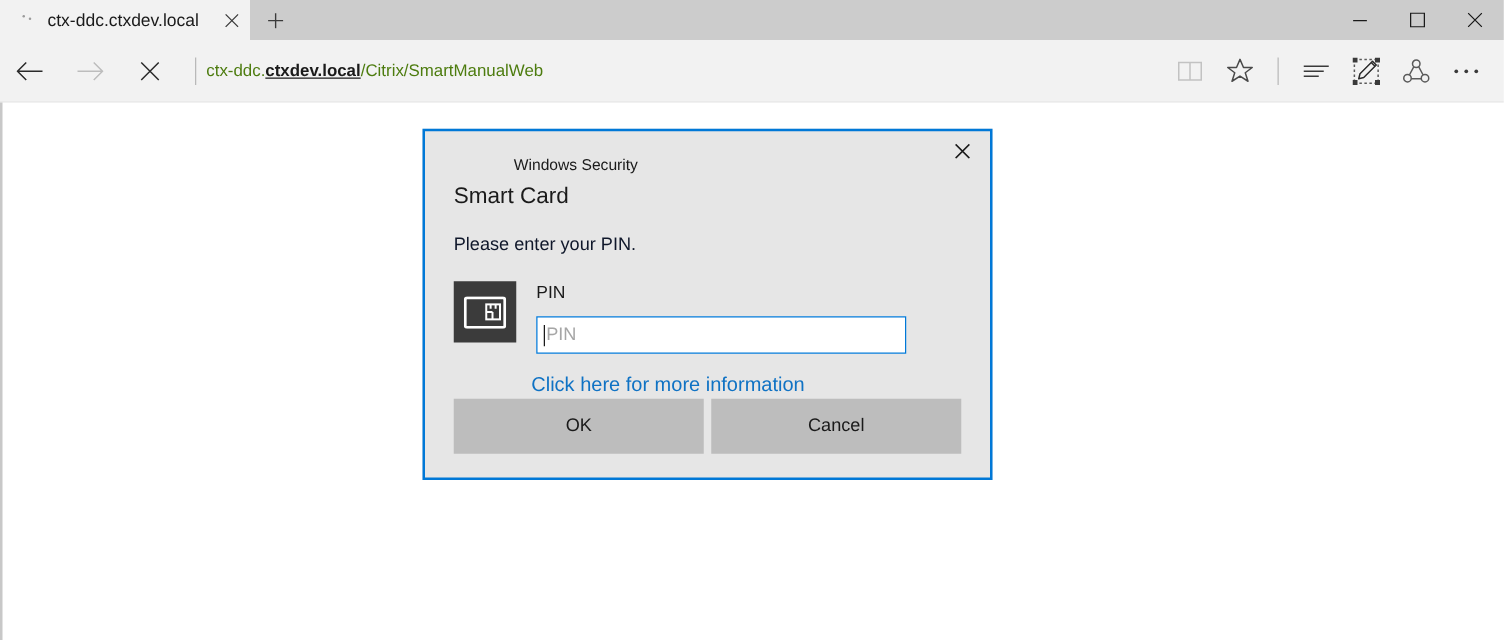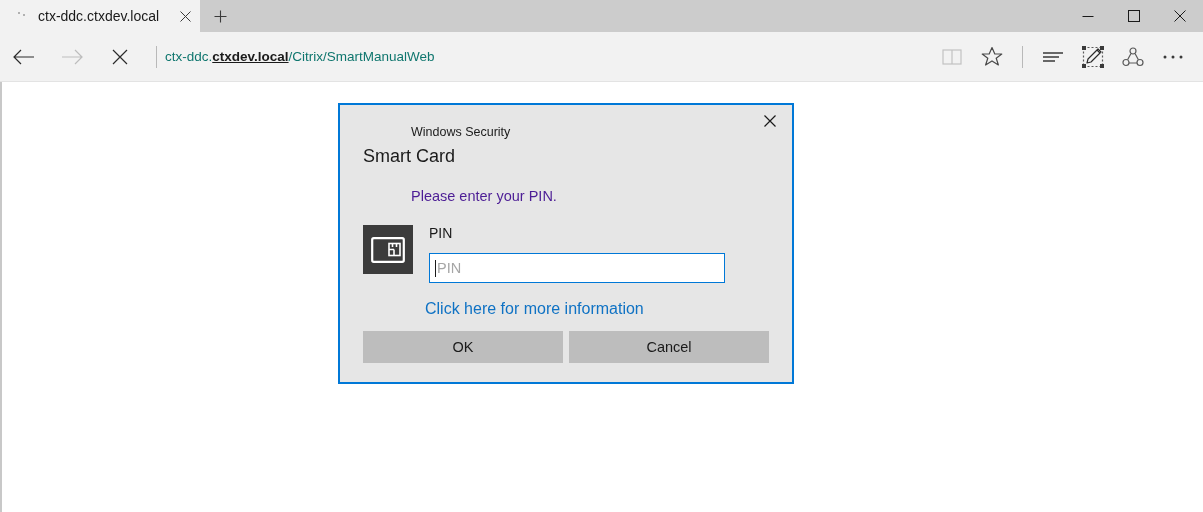--- a/index.html
+++ b/index.html
@@ -125,21 +125,21 @@
   }
   .addressbar {
     flex: 1 1 auto;
     height: 49px;
     display: flex;
     align-items: center;
     font-size: 13.5px;
     overflow: hidden;
   }
   .url { white-space: nowrap; }
-  .url .dim { color: #0f766e; }
+  .url .dim { color: #4d7c0f; }
   .url .strong { color: #1a1a1a; font-weight: bold; text-decoration: underline; }
   .toolbar-right {
     display: flex;
     align-items: center;
     flex: none;
     padding-right: 10px;
   }
   .tb-btn {
     width: 40px;
     height: 49px;
@@ -206,24 +206,23 @@
   .dlg-title {
     font-size: 18px;
     color: #1a1a1a;
     padding: 0 0 0 23px;
     margin-top: 3px;
     line-height: 28px;
     font-weight: normal;
   }
   .dlg-desc {
     font-size: 14.5px;
-    color: #4c1d95;
+    color: #0f172a;
     padding: 0 0 0 23px;
     margin-top: 18px;
-    margin-left: 48px;
   }
   .cred-row {
     display: flex;
     padding: 0 0 0 23px;
     margin-top: 21px;
   }
   .sc-icon {
     width: 50px;
     height: 49px;
     background: #3b3b3b;
@@ -275,21 +274,21 @@
   .dlg-buttons {
     position: absolute;
     left: 23px;
     right: 23px;
     bottom: 19px;
     display: flex;
     gap: 6px;
   }
   .dlg-btn {
     flex: 1 1 0;
-    height: 32px;
+    height: 44px;
     background: #bdbdbd;
     border: none;
     font-family: "Liberation Sans", sans-serif;
     font-size: 14.5px;
     color: #1a1a1a;
     display: flex;
     align-items: center;
     justify-content: center;
     cursor: default;
   }

